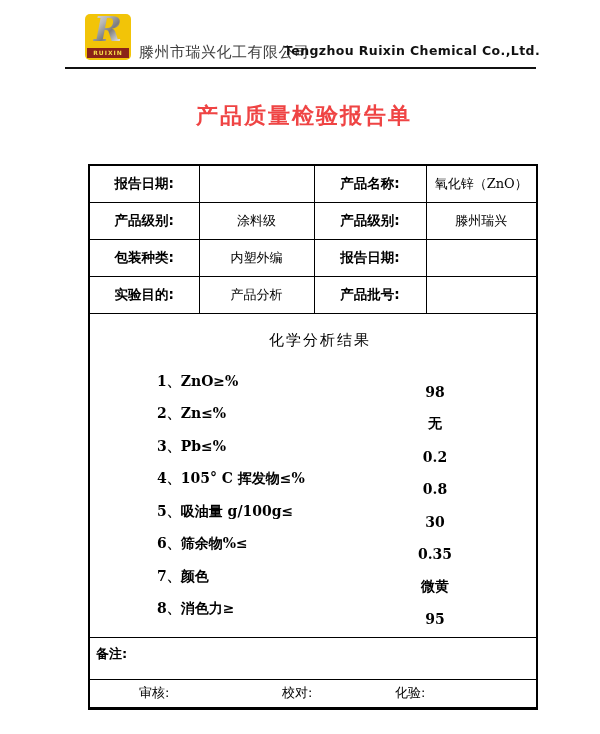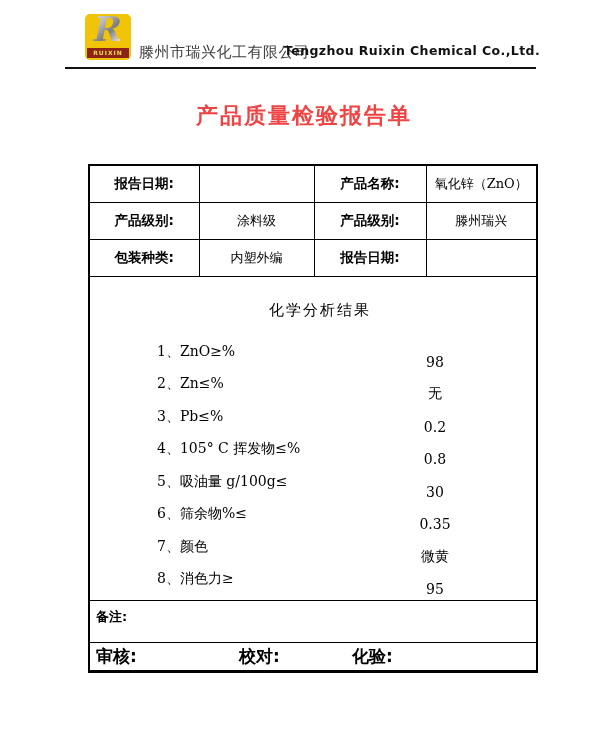--- a/index.html
+++ b/index.html
@@ -114,28 +114,28 @@
     text-align: center;
     vertical-align: middle;
   }
 
   .results-cell {
     height: 324px;
     vertical-align: top;
     padding: 0;
   }
   .results-title {
-    margin-top: 23px;
+    margin-top: 16px;
     text-align: center;
     font-size: 15px;
     letter-spacing: 2px;
     line-height: 20px;
     padding-left: 14px;
   }
-  .items { margin-top: 16px; }
+  .items { margin-top: 16px; font-weight: bold; }
   .item-row {
     position: relative;
     height: 32.5px;
     display: flex;
     align-items: center;
     padding-left: 67px;
     font-size: 14px;
   }
   .item-name { white-space: pre; }
   .item-value {
@@ -156,23 +156,24 @@
     margin-top: 37px;
   }
 
   .sign-cell { height: 29px; padding: 0; }
   .sign-inner { position: relative; height: 100%; }
   .sign-inner span {
     position: absolute;
     top: 50%;
     transform: translateY(-50%);
     font-family: "DejaVu Sans", sans-serif;
-    font-weight: bold;
-    font-size: 17px;
+    font-weight: normal;
+    font-size: 13px;
     white-space: nowrap;
+    margin-left: 43px;
   }
   .sign-1 { left: 6px; }
   .sign-2 { left: 149px; }
   .sign-3 { left: 262px; }
 </style>
 </head>
 <body>
 
 <div class="page">
 
@@ -205,20 +206,26 @@
         <td class="info-value">涂料级</td>
         <td class="info-label">产品级别:</td>
         <td class="info-value">滕州瑞兴</td>
       </tr>
       <tr class="info-row">
         <td class="info-label">包装种类:</td>
         <td class="info-value">内塑外编</td>
         <td class="info-label">报告日期:</td>
         <td class="info-value"></td>
       </tr>
+      <tr class="info-row">
+        <td class="info-label">实验目的:</td>
+        <td class="info-value">产品分析</td>
+        <td class="info-label">产品批号:</td>
+        <td class="info-value"></td>
+      </tr>
 
       <tr>
         <td class="results-cell" colspan="4">
           <div class="results-title">化学分析结果</div>
           <div class="items">
             <div class="item-row">
               <span class="item-name">1、ZnO≥%</span>
               <span class="item-value">98</span>
             </div>
             <div class="item-row">

